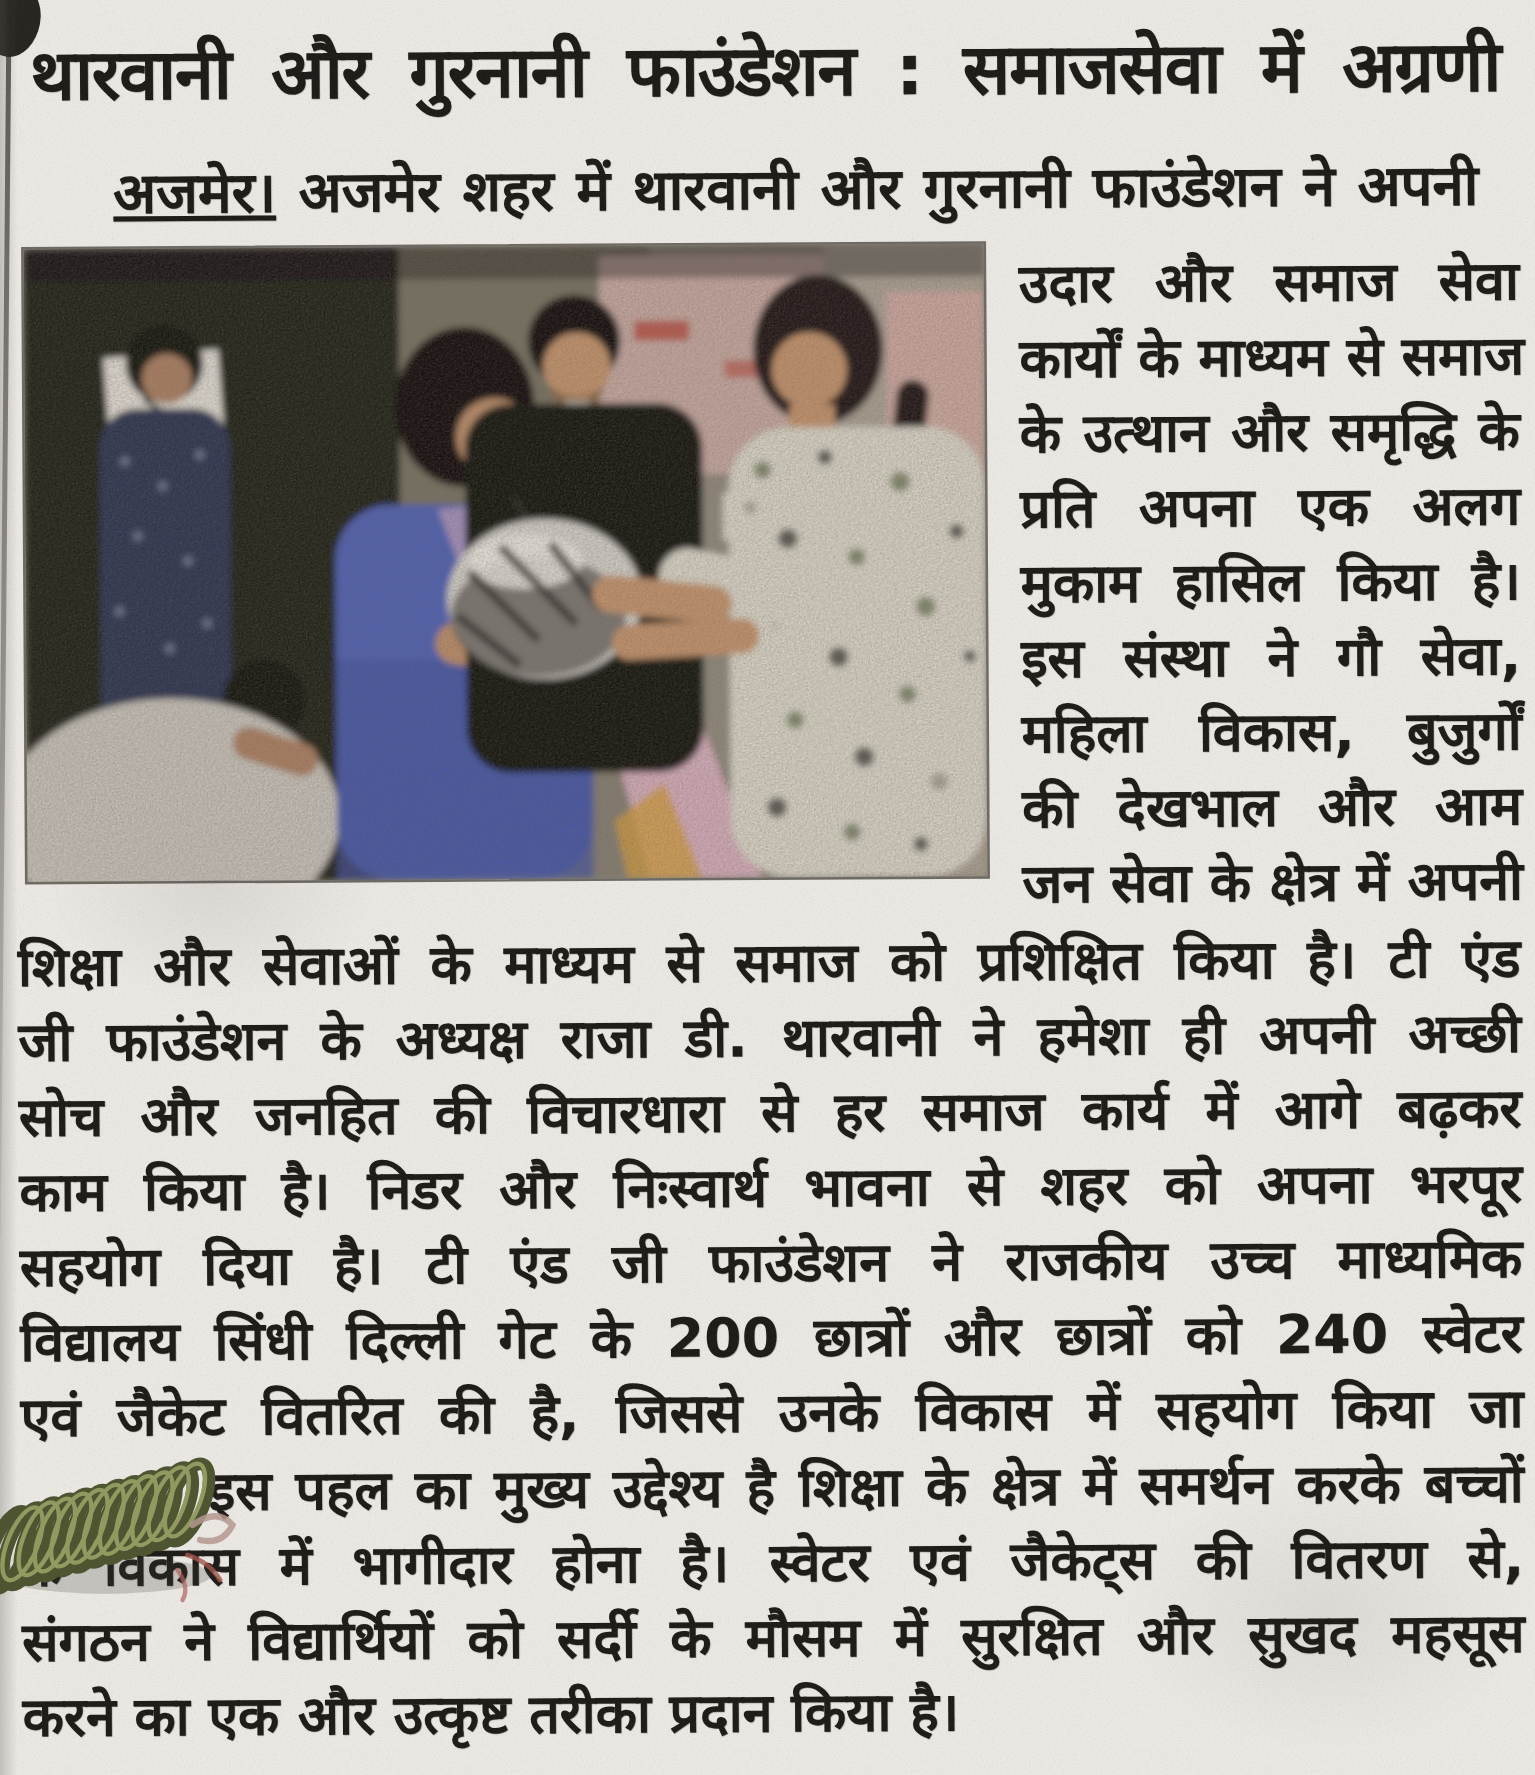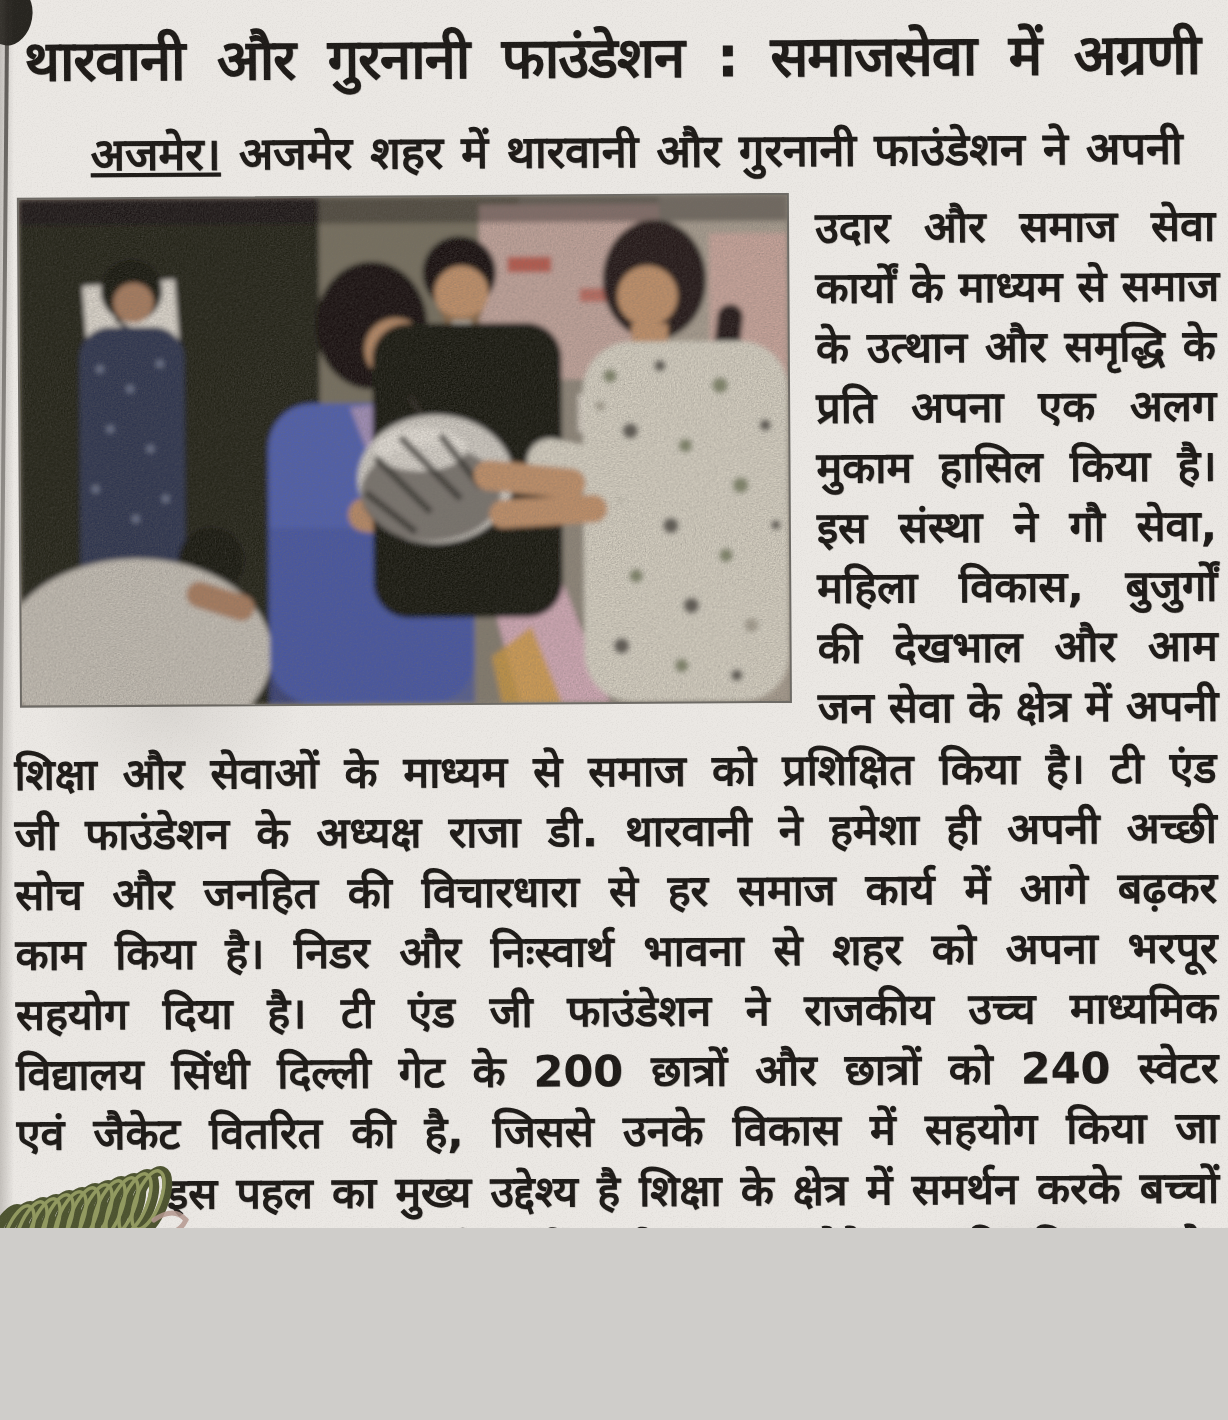--- a/index.html
+++ b/index.html
@@ -1,17 +1,17 @@
 <!DOCTYPE html>
 <html><head>
 <meta charset="utf-8">
 <style>
   html,body{margin:0;padding:0;background:#cfcdca;}
   #page{
-    position:relative;width:1228px;height:1228px;overflow:hidden;
+    position:relative;width:1228px;height:1420px;overflow:hidden;
     background:#ebe8e4;
     font-family:"DejaVu Sans",sans-serif;
     color:#201d1a;
   }
   .tilt{position:absolute;left:0;top:0;width:1228px;height:1420px;transform:rotate(-0.35deg);}
   
   .ink{color:#1e1b18;text-shadow:0.4px 0.4px 0.7px rgba(25,22,20,0.5);}
   #headline{
     position:absolute;left:28px;top:12px;width:1176px;height:92px;
     font-size:56px;font-weight:bold;line-height:92px;

